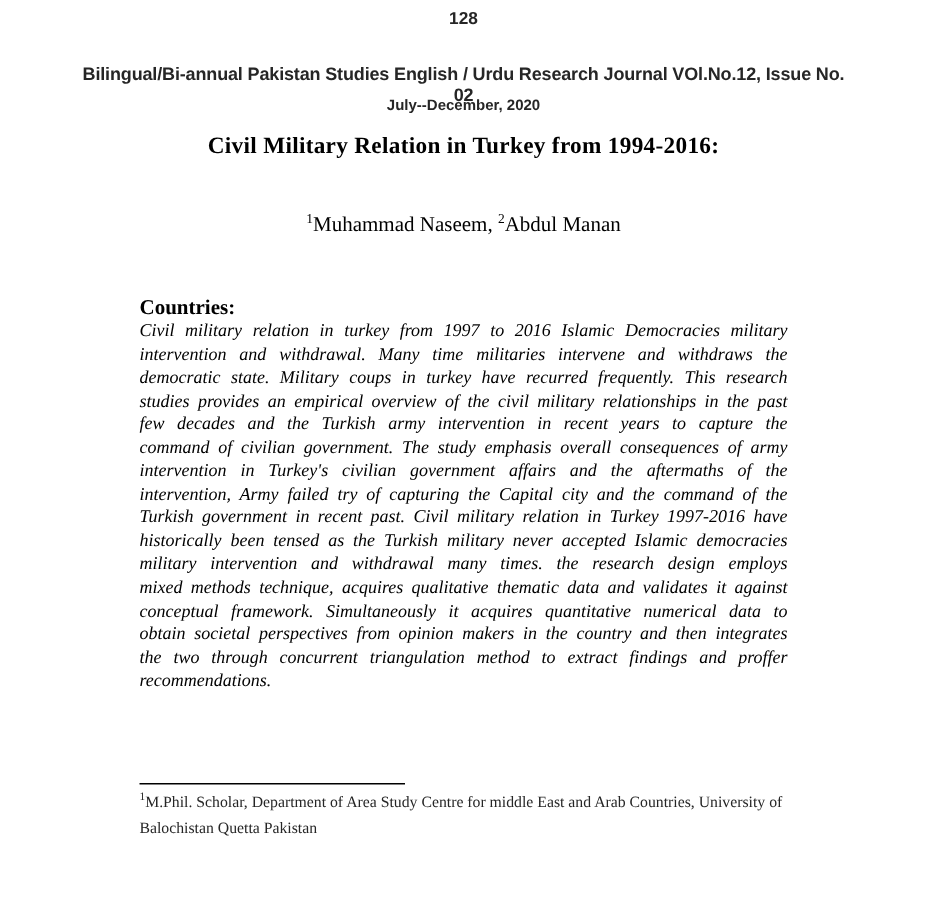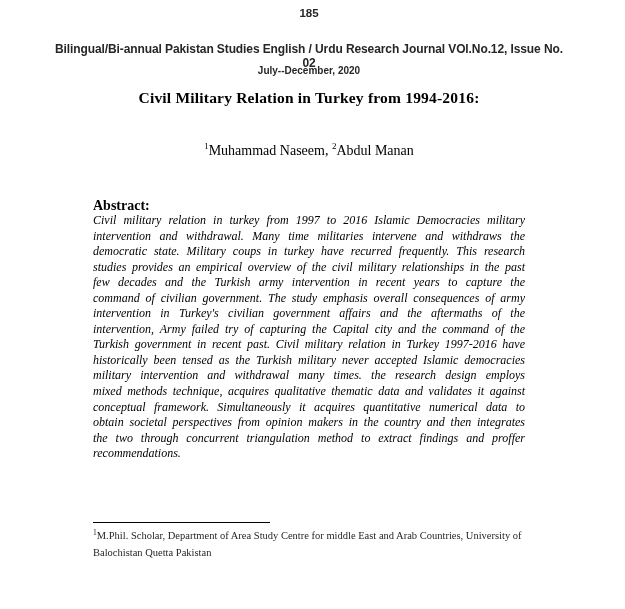--- a/index.html
+++ b/index.html
@@ -104,32 +104,32 @@
   .footnote sup {
     font-size: 7.5px;
     line-height: 0;
   }
 </style>
 </head>
 <body>
 
 <div class="page">
 
-  <div class="centered-col sans page-number">185</div>
+  <div class="centered-col sans page-number">128</div>
 
   <div class="centered-col sans journal-line">Bilingual/Bi-annual Pakistan Studies English / Urdu Research Journal VOl.No.12, Issue No. 02</div>
 
   <div class="centered-col sans date-line">July--December, 2020</div>
 
   <h1 class="centered-col title">Civil Military Relation in Turkey from 1994-2016:</h1>
 
 
   <div class="centered-col authors"><sup>1</sup><span>Muhammad Naseem, </span><sup>2</sup><span>Abdul Manan</span></div>
 
-  <div class="abstract-heading">Abstract:</div>
+  <div class="abstract-heading">Countries:</div>
 
   <p class="abstract-body">Civil military relation in turkey from 1997 to 2016 Islamic Democracies military intervention and withdrawal. Many time militaries intervene and withdraws the democratic state. Military coups in turkey have recurred frequently. This research studies provides an empirical overview of the civil military relationships in the past few decades and the Turkish army intervention in recent years to capture the command of civilian government. The study emphasis overall consequences of army intervention in Turkey's civilian government affairs and the aftermaths of the intervention, Army failed try of capturing the Capital city and the command of the Turkish government in recent past. Civil military relation in Turkey 1997-2016 have historically been tensed as the Turkish military never accepted Islamic democracies military intervention and withdrawal many times. the research design employs mixed methods technique, acquires qualitative thematic data and validates it against conceptual framework. Simultaneously it acquires quantitative numerical data to obtain societal perspectives from opinion makers in the country and then integrates the two through concurrent triangulation method to extract findings and proffer recommendations.</p>
 
   <div class="fn-rule"></div>
 
   <div class="footnotes">
     <p class="footnote"><sup>1</sup><span>M.Phil. Scholar, Department of Area Study Centre for middle East and Arab Countries, University of Balochistan Quetta Pakistan</span></p>
   </div>
 
 </div>

